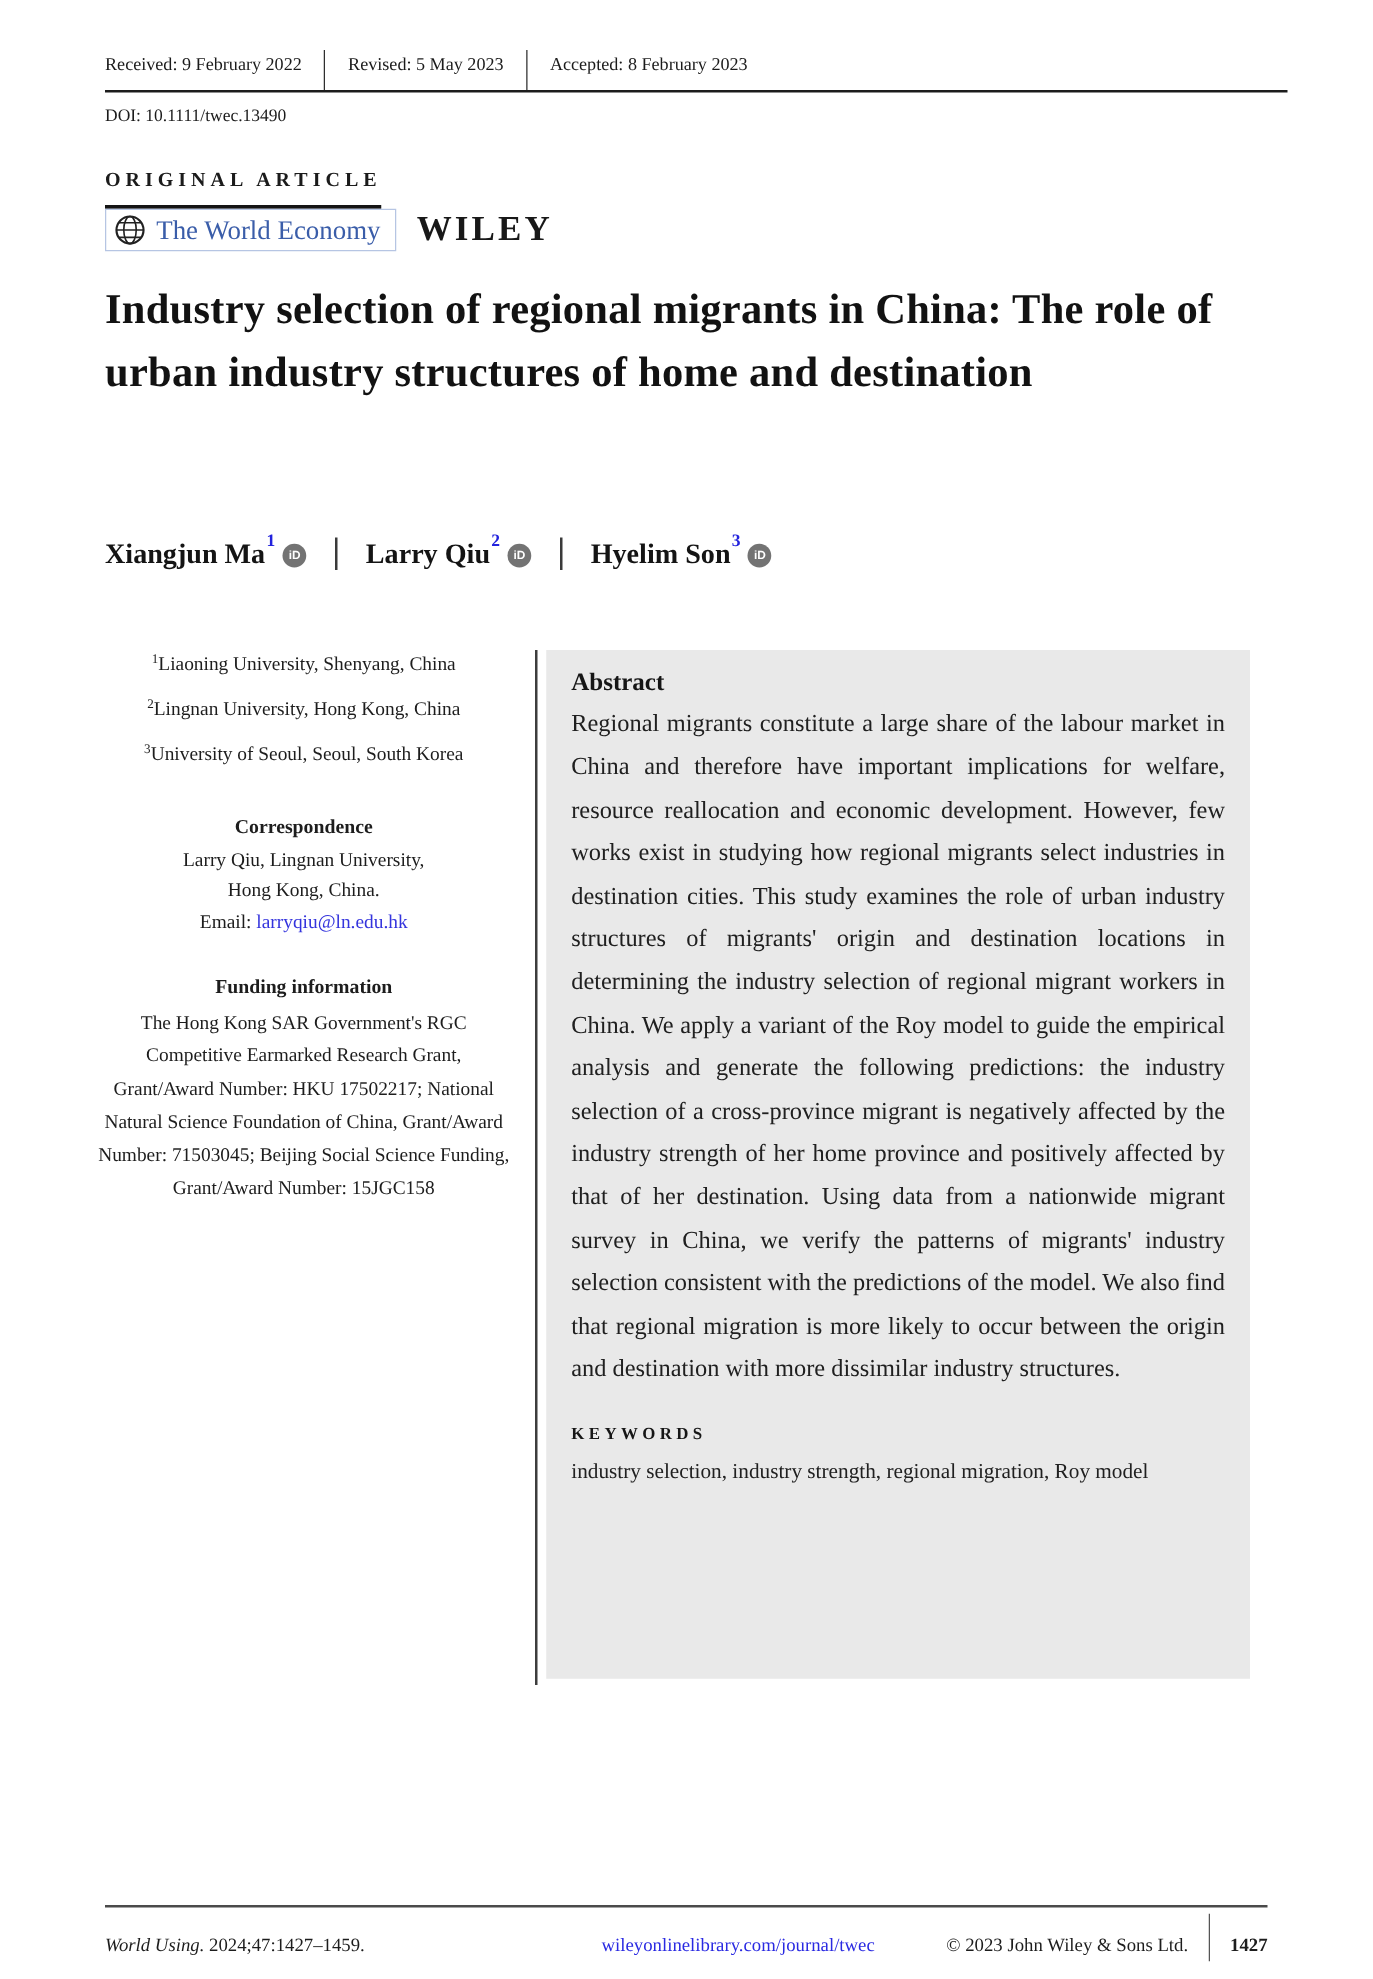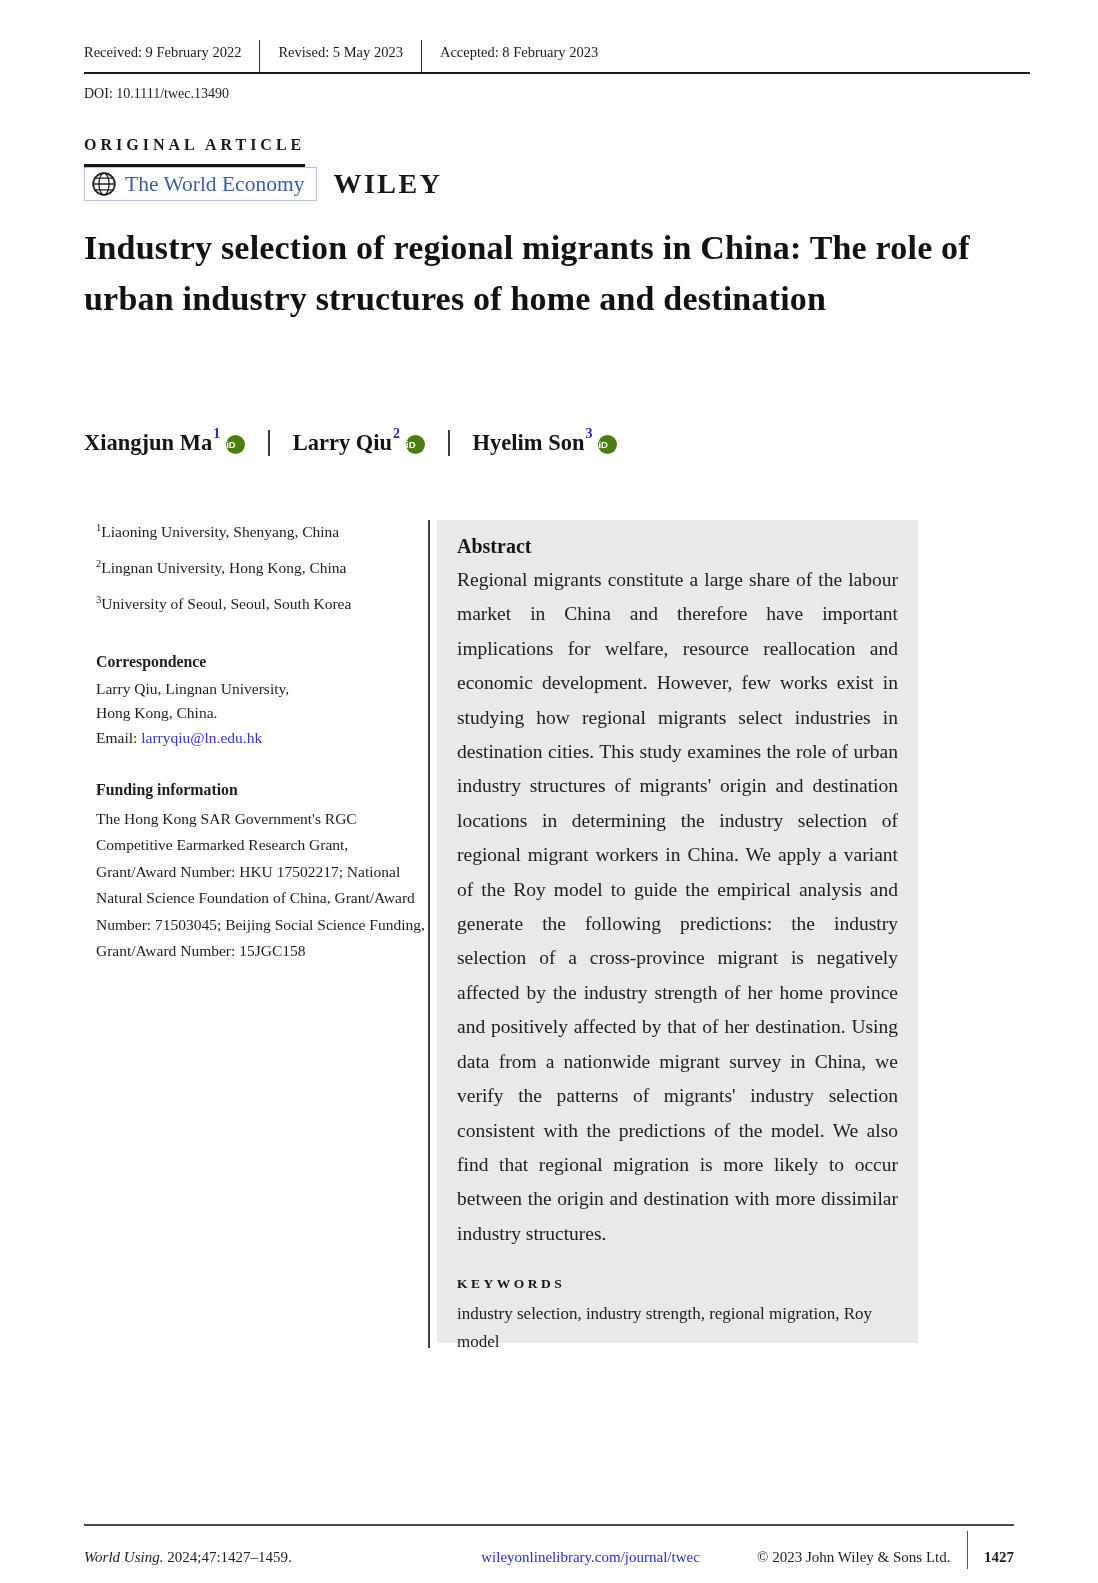--- a/index.html
+++ b/index.html
@@ -21,39 +21,39 @@
   .brand { display:flex; align-items:center; gap:16px; }
   .journal-badge { display:flex; align-items:center; gap:8px; border:1px solid #b6c5e3; padding:3px 12px 3px 6px; }
   .journal-name { color:#3a5da9; font-size:21.5px; }
   .wiley-logo { font-size:28px; font-weight:bold; letter-spacing:2.5px; color:#181818; }
 
   
   .title { position:absolute; left:84px; top:222px; width:932px; font-size:34px; line-height:51px; font-weight:bold; color:#121212; letter-spacing:.2px; }
   .authors { position:absolute; left:84px; top:430px; display:flex; align-items:center; font-size:22.5px; font-weight:bold; color:#141414; }
   .author { display:flex; align-items:flex-start; }
   .author .sup { font-size:14px; color:#2222dd; margin-top:-4px; margin-left:1px; font-weight:bold; }
-  .orcid { display:inline-block; width:19px; height:19px; border-radius:50%; background:#4d7c0f; color:#ffffff;
-           font-family:"Liberation Sans",sans-serif; font-size:9.5px; font-weight:bold; line-height:19px;
+  .orcid { display:inline-block; width:19px; height:19px; border-radius:50%; background:#737373; color:#ffffff;
+           font-family:"Liberation Sans",sans-serif; font-size:9.5px; font-weight:bold; text-align:center; line-height:19px;
            margin-left:6px; margin-top:5px; }
   .author-sep { width:1.5px; height:26px; background:#3a3a3a; margin:0 23px; }
 
   
-  .left-col { position:absolute; left:96px; top:512px; width:334px; font-size:15.5px; color:#1d1d1d; }
+  .left-col { position:absolute; left:76px; top:512px; width:334px; font-size:15.5px; color:#1d1d1d;text-align:center; }
   .affil { line-height:32px; }
   .affil .sup { font-size:10.5px; vertical-align:super; }
   .block-heading { font-weight:bold; font-size:15.8px; }
   .corr-block { margin-top:30px; line-height:24.5px; }
   .corr-block .block-heading { margin-bottom:2px; }
   .email-link { color:#3434dd; text-decoration:none; cursor:pointer; }
   .funding-block { margin-top:27px; line-height:26.5px; }
   .funding-block .block-heading { margin-bottom:2px; }
 
   
   .col-divider { position:absolute; left:428px; top:520px; width:2px; height:828px; background:#3d3d3d; }
-  .abstract-box { position:absolute; left:437px; top:520px; width:481px; height:823px; background:#e9e9e9; padding:15px 20px 0 20px; }
+  .abstract-box { position:absolute; left:437px; top:520px; width:563px; height:823px; background:#e9e9e9; padding:15px 20px 0 20px; }
   .abstract-heading { font-size:20px; font-weight:bold; color:#161616; margin-bottom:5px; }
   .abstract-text { font-size:19.5px; line-height:34.4px; text-align:justify; color:#202020; }
   .keywords-heading { margin-top:25px; font-size:13.5px; font-weight:bold; letter-spacing:3.5px; color:#161616; }
   .keywords-text { margin-top:8px; font-size:17px; line-height:28px; color:#202020; }
 
   
   .footer-rule { position:absolute; left:84px; right:84px; top:1524px; height:2px; background:#4a4a4a; }
   .footer-row { position:absolute; left:84px; right:84px; top:1538px; display:flex; align-items:center; font-size:15px; color:#1d1d1d; }
   .citation { width:340px; }
   .citation .jname { font-style:italic; }

